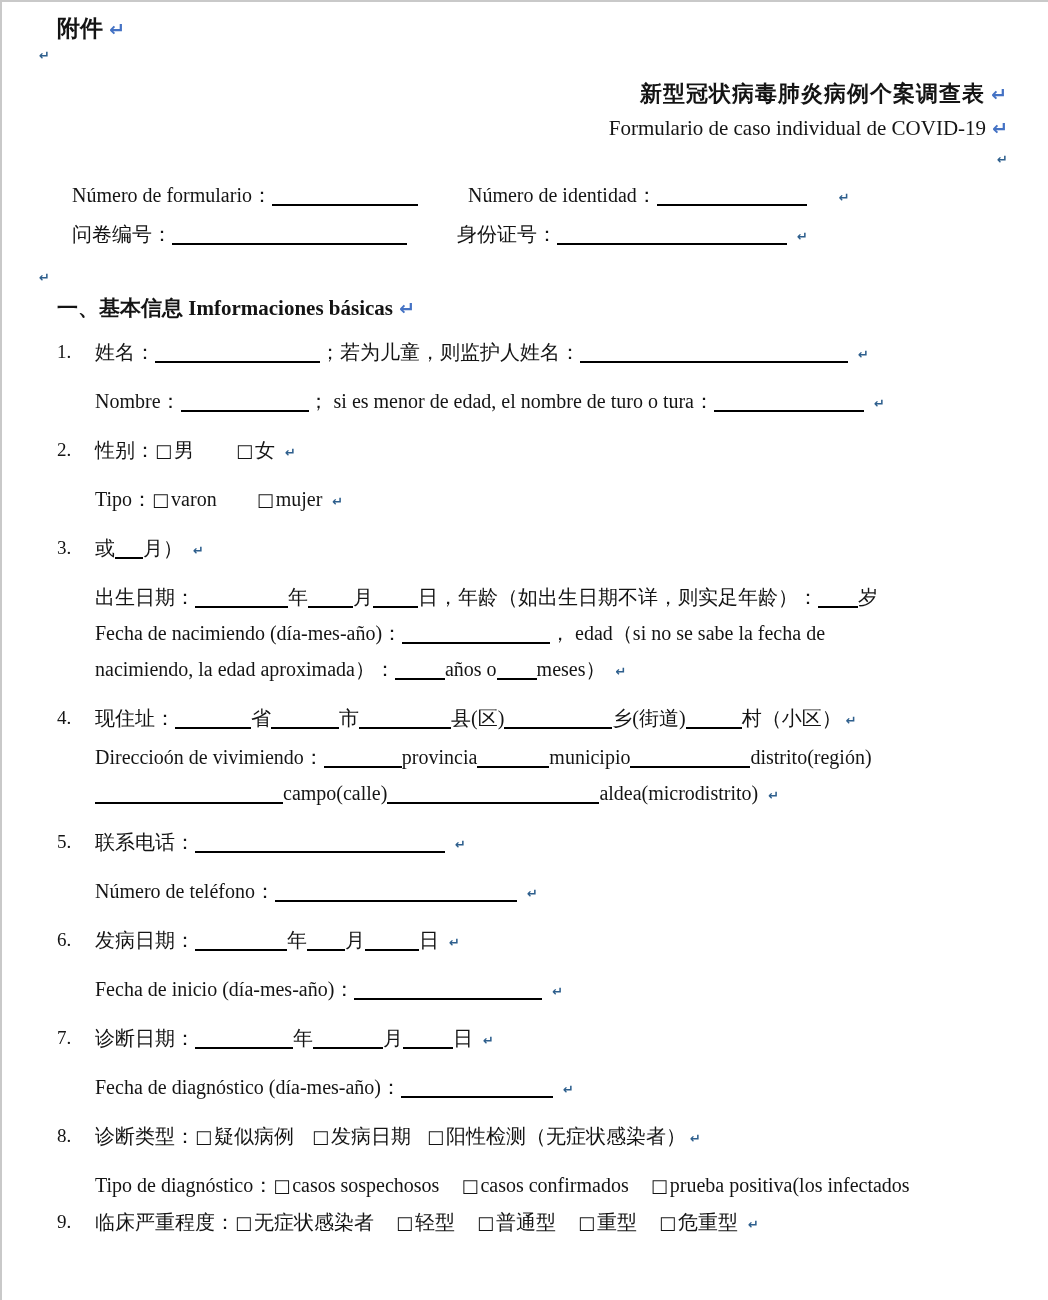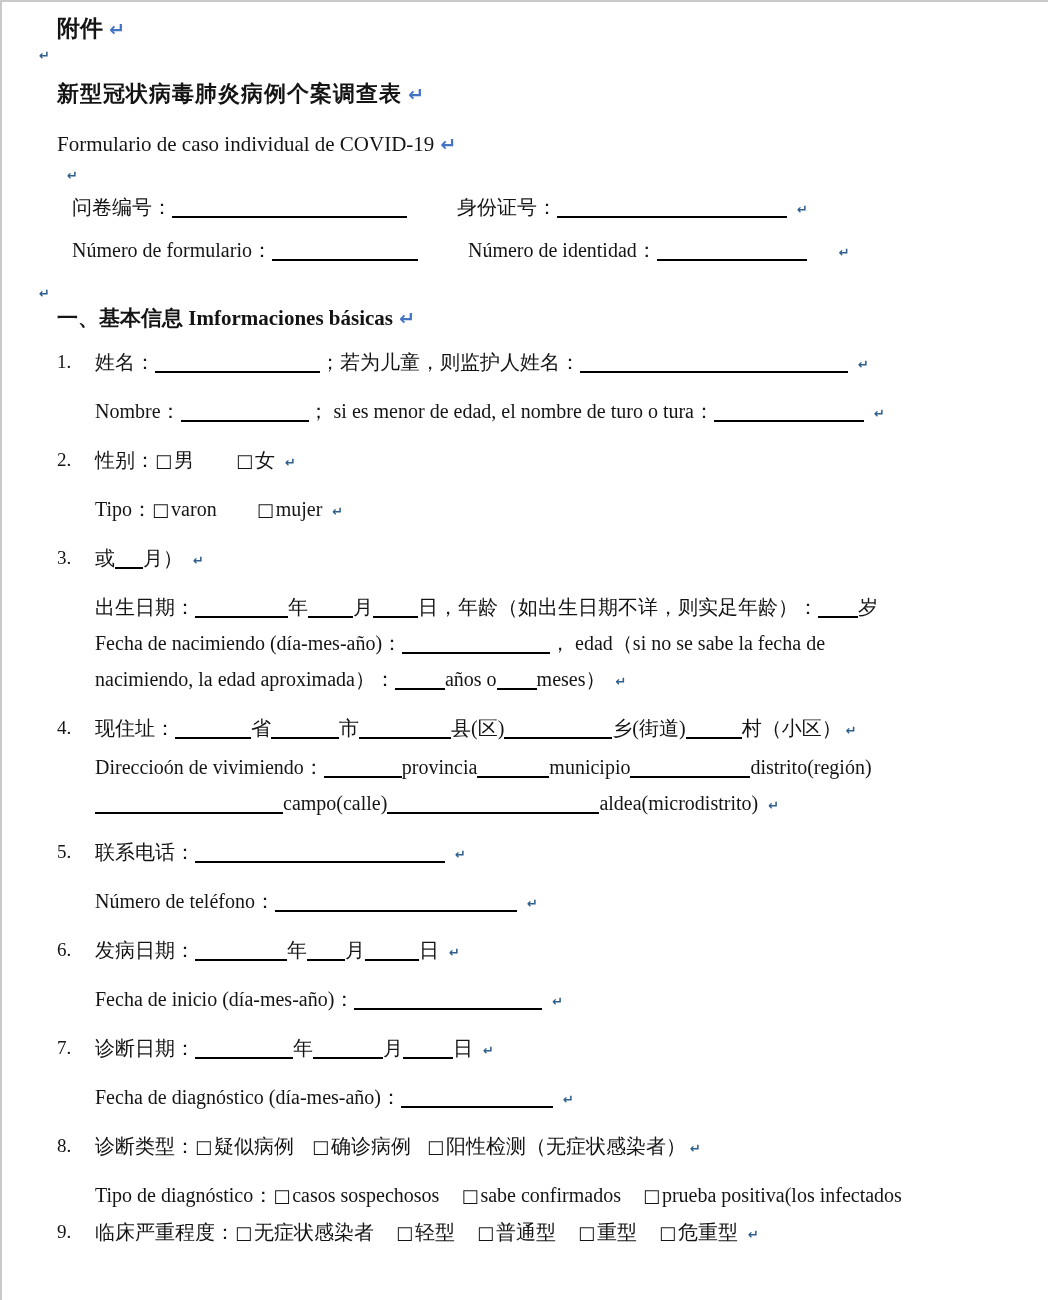--- a/index.html
+++ b/index.html
@@ -11,33 +11,33 @@
     overflow:hidden;
     border-top:2px solid #c9c9c9;
     border-left:2px solid #c9c9c9;
     box-sizing:border-box;
   }
   .page{padding:12px 40px 0 55px;}
   .line{line-height:30px;font-size:20px;white-space:nowrap;}
   .mb{margin-bottom:16px;}
   .mbs{margin-bottom:6px;}
   .b{font-weight:bold;}
-  .center{text-align:left;}
+  .center{text-align:right;}
   
   .blank{display:inline-block;height:0;border-bottom:2px solid #000;vertical-align:-4px;}
   
   .ret{color:#4472c4;font-size:19px;font-weight:bold;margin-left:6px;font-family:"DejaVu Sans",sans-serif;}
   
   .pm{color:#2e5f8d;font-size:13px;font-weight:bold;margin-left:10px;font-family:"DejaVu Sans",sans-serif;}
   .pm-line{line-height:18px;margin-left:-18px;}
   .attachment{font-size:23px;}
   .title-zh{font-size:22px;letter-spacing:1px;margin-top:14px;}
-  .title-es{font-size:21px;margin-top:20px;}
+  .title-es{font-size:21px;margin-top:4px;}
   .hrow{margin-left:15px;}
-  .sec-head{font-size:21px;margin-top:0;margin-bottom:14px;}
+  .sec-head{font-size:21px;margin-top:6px;margin-bottom:14px;}
   .items{margin-top:4px;}
   .item{display:flex;}
   .inum{width:38px;flex:0 0 38px;font-size:19px;line-height:30px;}
   .ibody{flex:1;min-width:0;}
   .cb{font-family:"DejaVu Sans",sans-serif;font-size:18px;margin-right:2px;}
   .opt{display:inline-block;}
   .sp42{margin-left:42px;}
   .sp40{margin-left:40px;}
   .sp18{margin-left:18px;}
   .sp22{margin-left:22px;}
@@ -60,25 +60,25 @@
   <div class="line center title-zh b">
     <span>新型冠状病毒肺炎病例个案调查表</span><span class="ret">↵</span>
   </div>
   <div class="line center title-es">
     <span>Formulario de caso individual de COVID-19</span><span class="ret">↵</span>
   </div>
   <div class="line center" style="line-height:20px;margin-top:4px;">
     <span class="pm">↵</span>
   </div>
 
+  <div class="line hrow" style="margin-top:10px;">
+    <span>Número de formulario：</span><span class="blank" style="width:146px;"></span><span class="gap50"></span><span>Número de identidad：</span><span class="blank" style="width:150px;"></span><span class="pm" style="margin-left:32px;">↵</span>
+  </div>
   <div class="line hrow" style="margin-top:6px;">
     <span>问卷编号：</span><span class="blank" style="width:235px;"></span><span class="gap50"></span><span>身份证号：</span><span class="blank" style="width:230px;"></span><span class="pm">↵</span>
-  </div>
-  <div class="line hrow" style="margin-top:10px;">
-    <span>Número de formulario：</span><span class="blank" style="width:146px;"></span><span class="gap50"></span><span>Número de identidad：</span><span class="blank" style="width:150px;"></span><span class="pm" style="margin-left:32px;">↵</span>
   </div>
 
   <div class="line pm-line" style="margin-top:14px;">
     <span class="pm" style="margin-left:0;">↵</span>
   </div>
 
   <div class="line sec-head b">
     <span>一、基本信息</span>
     <span>Imformaciones básicas</span><span class="ret">↵</span>
   </div>
@@ -175,24 +175,24 @@
         <div class="line mb">
           <span>Fecha de diagnóstico (día-mes-año)：</span><span class="blank" style="width:152px;"></span><span class="pm">↵</span>
         </div>
       </div>
     </div>
 
     <div class="item">
       <div class="inum">8.</div>
       <div class="ibody">
         <div class="line mb">
-          <span>诊断类型：</span><span class="opt"><span class="cb">□</span><span>疑似病例</span></span><span class="opt sp18"><span class="cb">□</span><span>确诊病例</span></span><span class="opt sp16"><span class="cb">□</span><span>阳性检测（无症状感染者）</span></span><span class="pm" style="margin-left:4px;">↵</span>
-        </div>
-        <div class="line mbs">
-          <span>Tipo de diagnóstico：</span><span class="opt"><span class="cb">□</span><span>casos sospechosos</span></span><span class="opt sp22"><span class="cb">□</span><span>sabe confirmados</span></span><span class="opt sp22"><span class="cb">□</span><span>prueba positiva(los infectados</span></span>
+          <span>诊断类型：</span><span class="opt"><span class="cb">□</span><span>疑似病例</span></span><span class="opt sp18"><span class="cb">□</span><span>发病日期</span></span><span class="opt sp16"><span class="cb">□</span><span>阳性检测（无症状感染者）</span></span><span class="pm" style="margin-left:4px;">↵</span>
+        </div>
+        <div class="line mbs">
+          <span>Tipo de diagnóstico：</span><span class="opt"><span class="cb">□</span><span>casos sospechosos</span></span><span class="opt sp22"><span class="cb">□</span><span>casos confirmados</span></span><span class="opt sp22"><span class="cb">□</span><span>prueba positiva(los infectados</span></span>
         </div>
       </div>
     </div>
 
     <div class="item">
       <div class="inum">9.</div>
       <div class="ibody">
         <div class="line mb">
           <span>临床严重程度：</span><span class="opt"><span class="cb">□</span><span>无症状感染者</span></span><span class="opt sp22"><span class="cb">□</span><span>轻型</span></span><span class="opt sp22"><span class="cb">□</span><span>普通型</span></span><span class="opt sp22"><span class="cb">□</span><span>重型</span></span><span class="opt sp22"><span class="cb">□</span><span>危重型</span></span><span class="pm">↵</span>
         </div>

